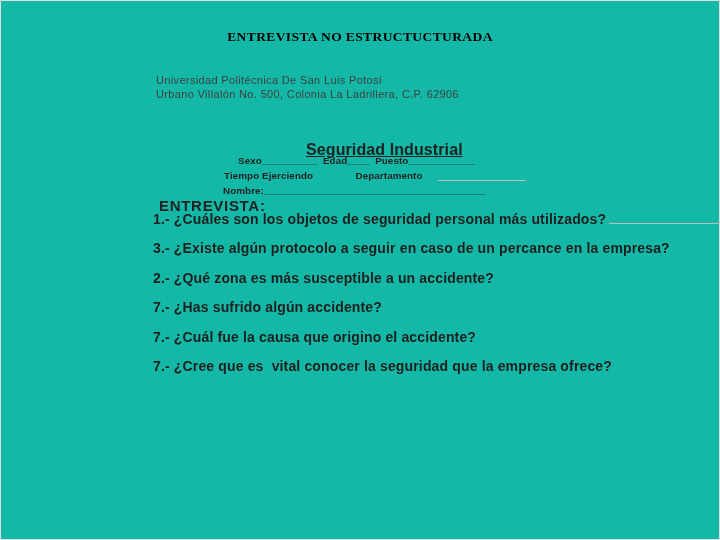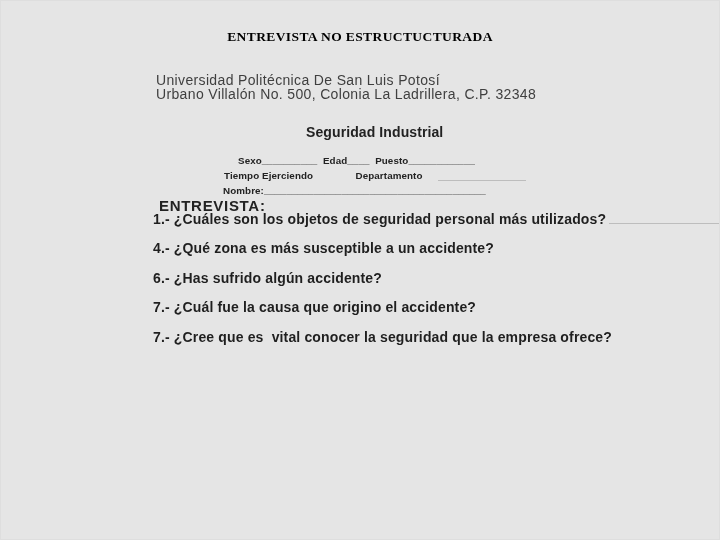--- a/index.html
+++ b/index.html
@@ -5,59 +5,59 @@
   html, body {
     margin: 0;
     padding: 0;
     background: #ffffff;
   }
   .page {
     position: relative;
     width: 720px;
     height: 540px;
     box-sizing: border-box;
-    background: #e5e5e5;
+    background: #14b8a6;
     border: 1px solid #dedede;
     font-family: "Liberation Sans", sans-serif;
     overflow: hidden;
   }
   .doc-title {
     position: absolute;
     top: 28px;
     left: 0;
     right: 0;
     text-align: center;
     font-family: "Liberation Serif", serif;
     font-weight: bold;
     font-size: 13.5px;
     letter-spacing: 0.4px;
     color: #000000;
   }
   .header-block {
     position: absolute;
     left: 155px;
     top: 72px;
-    font-size: 14px;
+    font-size: 11px;
     color: #3f3f3f;
     letter-spacing: 0.35px;
   }
   .header-block .hline {
     height: 14.4px;
     line-height: 14.4px;
     white-space: pre;
   }
   .cline {
     position: absolute;
     font-weight: bold;
     color: #222222;
     font-size: 9.8px;
     white-space: pre;
     letter-spacing: 0.1px;
   }
-  .c1 { left: 305px; top: 123px; font-size: 14px; }
+  .c1 { left: 305px; top: 140px; font-size: 16px; text-decoration: underline; }
   .c2 { left: 237px; top: 154px; }
   .c3 { left: 223px; top: 169px; }
   .c4 { left: 222px; top: 184px; }
   .faint-line {
     display: inline-block;
     border-bottom: 1px solid #bdbdbd;
     height: 1px;
   }
   .dept-line {
     position: absolute;
@@ -96,32 +96,33 @@
 </style>
 </head>
 <body>
 
 <div class="page">
 
   <div class="doc-title">ENTREVISTA NO ESTRUCTUCTURADA</div>
 
   <div class="header-block">
     <div class="hline">Universidad Politécnica De San Luis Potosí</div>
-    <div class="hline">Urbano Villalón No. 500, Colonia La Ladrillera, C.P. 32348</div>
+    <div class="hline">Urbano Villalón No. 500, Colonia La Ladrillera, C.P. 62906</div>
   </div>
 
   <div class="cline c1">Seguridad Industrial</div>
   <div class="cline c2">Sexo__________  Edad____  Puesto____________</div>
   <div class="cline c3">Tiempo Ejerciendo               Departamento</div>
   <span class="faint-line dept-line"></span>
   <div class="cline c4">Nombre:________________________________________</div>
 
   <div class="interview-label">ENTREVISTA:</div>
 
   <div class="questions">
     <div class="question"><span>1.- ¿Cuáles son los objetos de seguridad personal más utilizados?</span><span class="faint-line q1-line"></span></div>
-    <div class="question"><span>4.- ¿Qué zona es más susceptible a un accidente?</span></div>
-    <div class="question"><span>6.- ¿Has sufrido algún accidente?</span></div>
+    <div class="question"><span>3.- ¿Existe algún protocolo a seguir en caso de un percance en la empresa?</span></div>
+    <div class="question"><span>2.- ¿Qué zona es más susceptible a un accidente?</span></div>
+    <div class="question"><span>7.- ¿Has sufrido algún accidente?</span></div>
     <div class="question"><span>7.- ¿Cuál fue la causa que origino el accidente?</span></div>
     <div class="question"><span>7.- ¿Cree que es  vital conocer la seguridad que la empresa ofrece?</span></div>
   </div>
 
 </div>
 
 </body></html>

